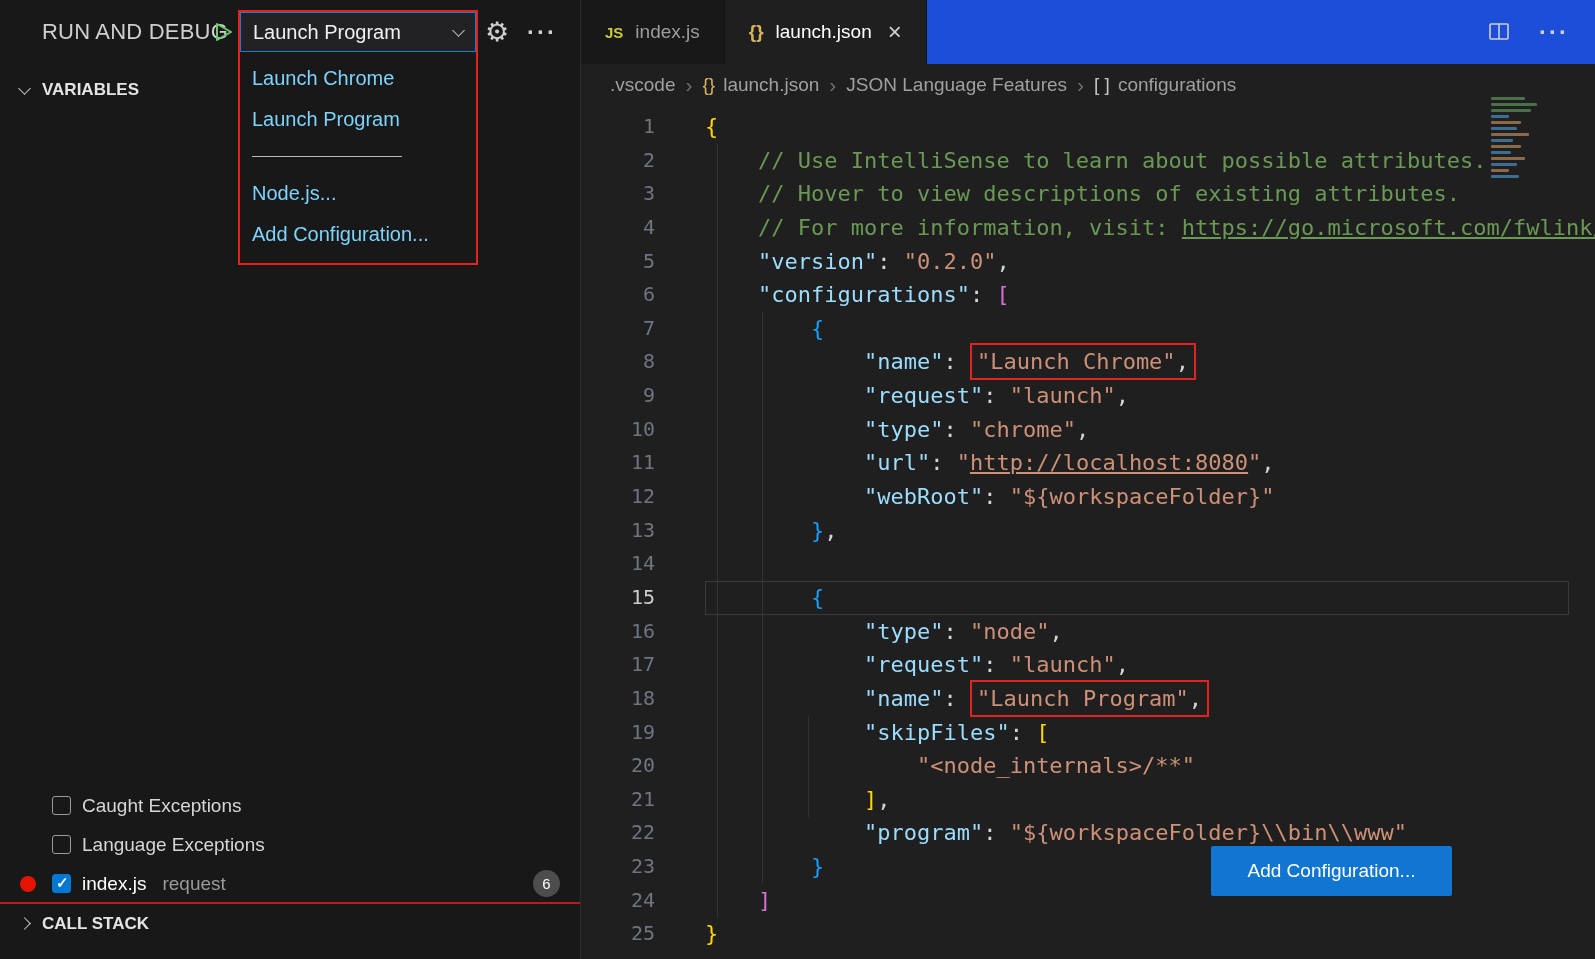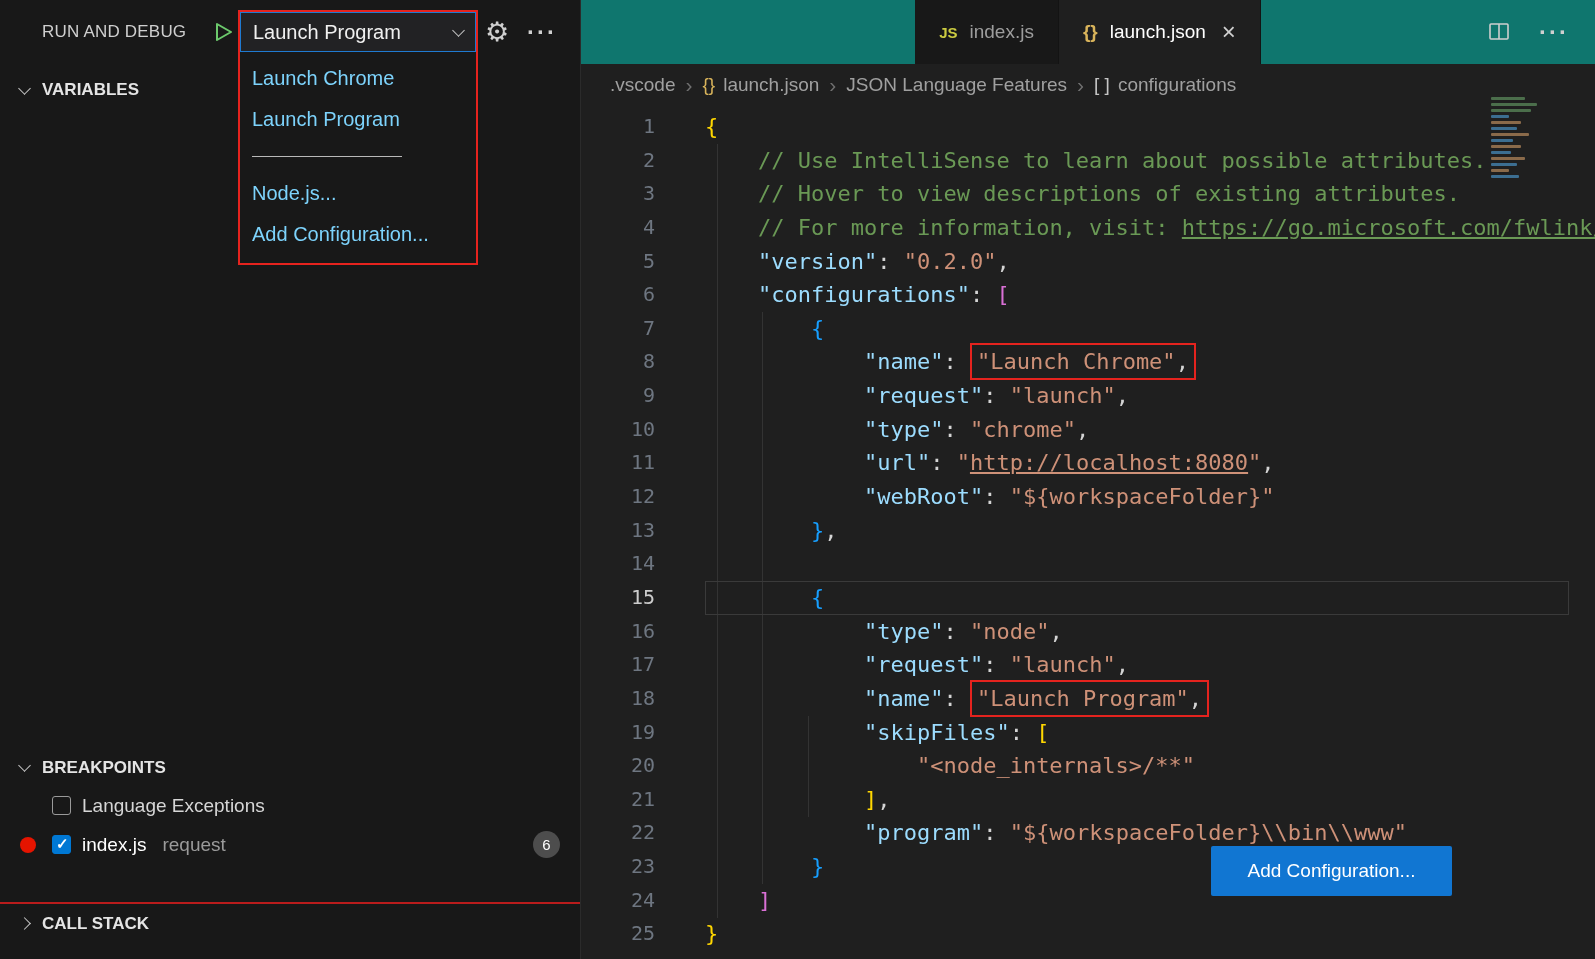--- a/index.html
+++ b/index.html
@@ -5,21 +5,21 @@
   * { margin:0; padding:0; box-sizing:border-box; }
   html,body { background:#1f1f1f; }
   .app { position:relative; width:1595px; height:959px; overflow:hidden;
          font-family:"Liberation Sans", sans-serif; color:#cccccc; background:#1f1f1f; }
 
   
   .sidebar { position:absolute; left:0; top:0; width:581px; height:959px;
              background:#181818; border-right:1px solid #2b2b2b; }
   .sb-header { position:relative; height:64px; }
   .sb-title { position:absolute; left:42px; top:50%; transform:translateY(-50%);
-              font-size:17px; color:#cfcfcf; letter-spacing:.2px; }
+              font-size:22px; color:#cfcfcf; letter-spacing:.2px; }
   .play-icon { position:absolute; left:211px; top:50%; transform:translateY(-50%); width:24px; height:24px; }
   .gear { position:absolute; left:485px; top:50%; transform:translateY(-50%); font-size:27px; color:#cfcfcf; cursor:pointer;}
   .dots { position:absolute; left:527px; top:50%; transform:translateY(-50%); font-size:24px; font-weight:bold;
           letter-spacing:2px; color:#cfcfcf; cursor:pointer;}
 
   .chev { display:inline-block; width:9px; height:9px; border-right:1.7px solid #c7c7c7; border-bottom:1.7px solid #c7c7c7; }
   .chev.down  { transform:rotate(45deg); margin-top:-4px; }
   .chev.right { transform:rotate(-45deg); }
 
   .section-h { position:absolute; left:0; width:580px; display:flex; align-items:center; gap:13px;
@@ -45,21 +45,21 @@
   .callout { position:absolute; left:238px; top:10px; width:240px; border:2px solid #e5231e; z-index:5; background:#181818; }
   .dbg-select { height:40px; border:1.5px solid #1f7ad1; background:#222224; display:flex; align-items:center;
                 padding:0 12px; font-size:20px; color:#f0f0f0; cursor:pointer; }
   .dbg-select .sel-label { flex:1 1 auto; white-space:nowrap; overflow:hidden; }
   .dbg-menu { padding:6px 0 8px 0; }
   .menu-item { height:41px; display:flex; align-items:center; padding-left:12px; font-size:20px; color:#7dd3fc; cursor:pointer; }
   .menu-sep { border-top:1.6px solid #b9b9b9; width:150px; margin:16px 0 16px 12px; }
 
   
   .editor-region { position:absolute; left:581px; top:0; width:1014px; height:959px; background:#1f1f1f; }
-  .tabbar { position:relative; height:64px; background:#0f766e; display:flex;justify-content:center; }
+  .tabbar { position:relative; height:64px; background:#1d4ed8; display:flex; }
   .tab { height:64px; display:flex; align-items:center; padding:0 24px; font-size:19px; color:#9d9d9d;
          background:#181818; border-right:1px solid #131313; cursor:pointer; }
   .tab.active { background:#1f1f1f; color:#ffffff; }
   .tab-icon { margin-right:12px; font-weight:700; }
   .js-ic { color:#cbcb41; font-size:15px; letter-spacing:0; }
   .br-ic { color:#d9b45b; font-size:19px; }
   .tab-close { margin-left:16px; font-size:24px; color:#cfcfcf; line-height:1; cursor:pointer; }
   .editor-actions { position:absolute; right:0; top:0; height:64px; display:flex; align-items:center; gap:28px; padding-right:26px; }
   .split-icon { display:inline-flex; cursor:pointer; }
   .ea-dots { font-size:24px; font-weight:bold; letter-spacing:2px; color:#cfcfcf; cursor:pointer; }
@@ -115,26 +115,26 @@
       <span class="gear">⚙</span>
       <span class="dots">···</span>
     </div>
 
     <div class="section-h sec-variables">
       <span class="chev down"></span>
       <span>VARIABLES</span>
     </div>
 
 
-    <div class="section-h sec-breakpoints">
-      <span class="chev down"></span>
-      <span>BREAKPOINTS</span>
-    </div>
 
     <div class="bp-list">
+        <div class="bp-row">
+          <span class="cb"></span>
+          <span class="bp-label">Caught Exceptions</span>
+        </div>
         <div class="bp-row">
           <span class="cb"></span>
           <span class="bp-label">Language Exceptions</span>
         </div>
         <div class="bp-row">
           <span class="bp-dot"></span>
           <span class="cb checked"></span>
           <span class="bp-label strong">index.js</span>
           <span class="bp-detail">request</span>
           <span class="bp-badge">6</span>

